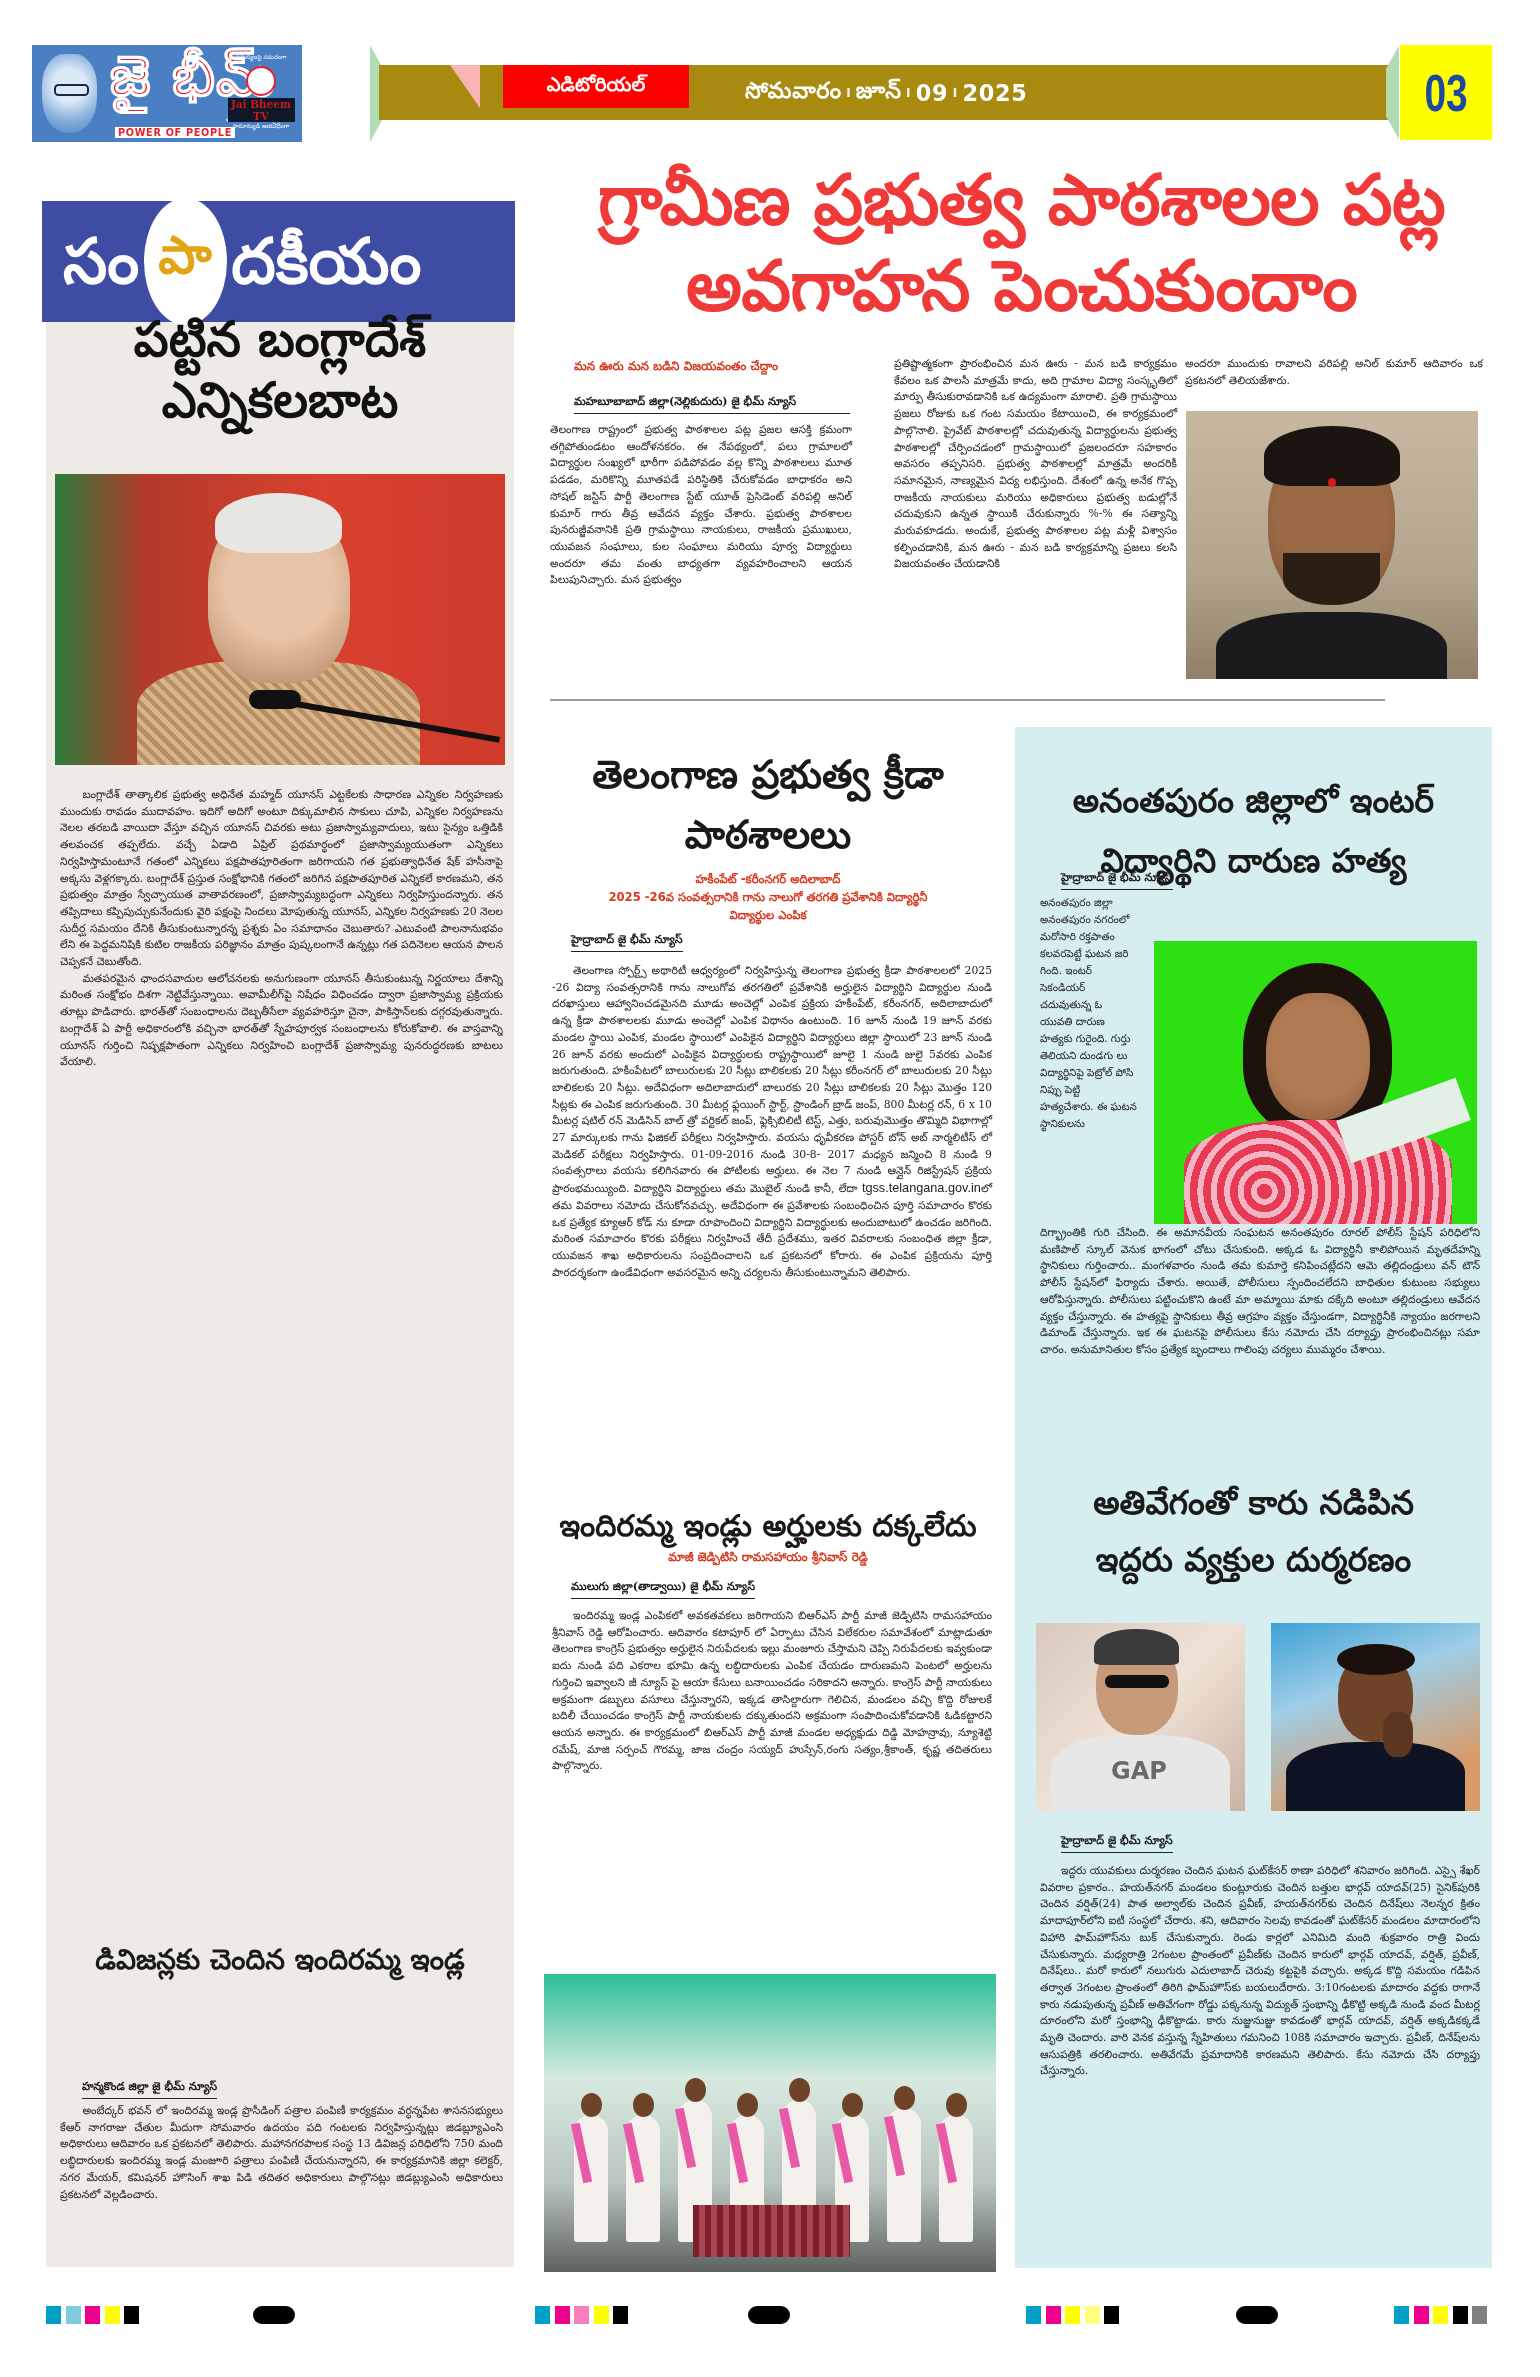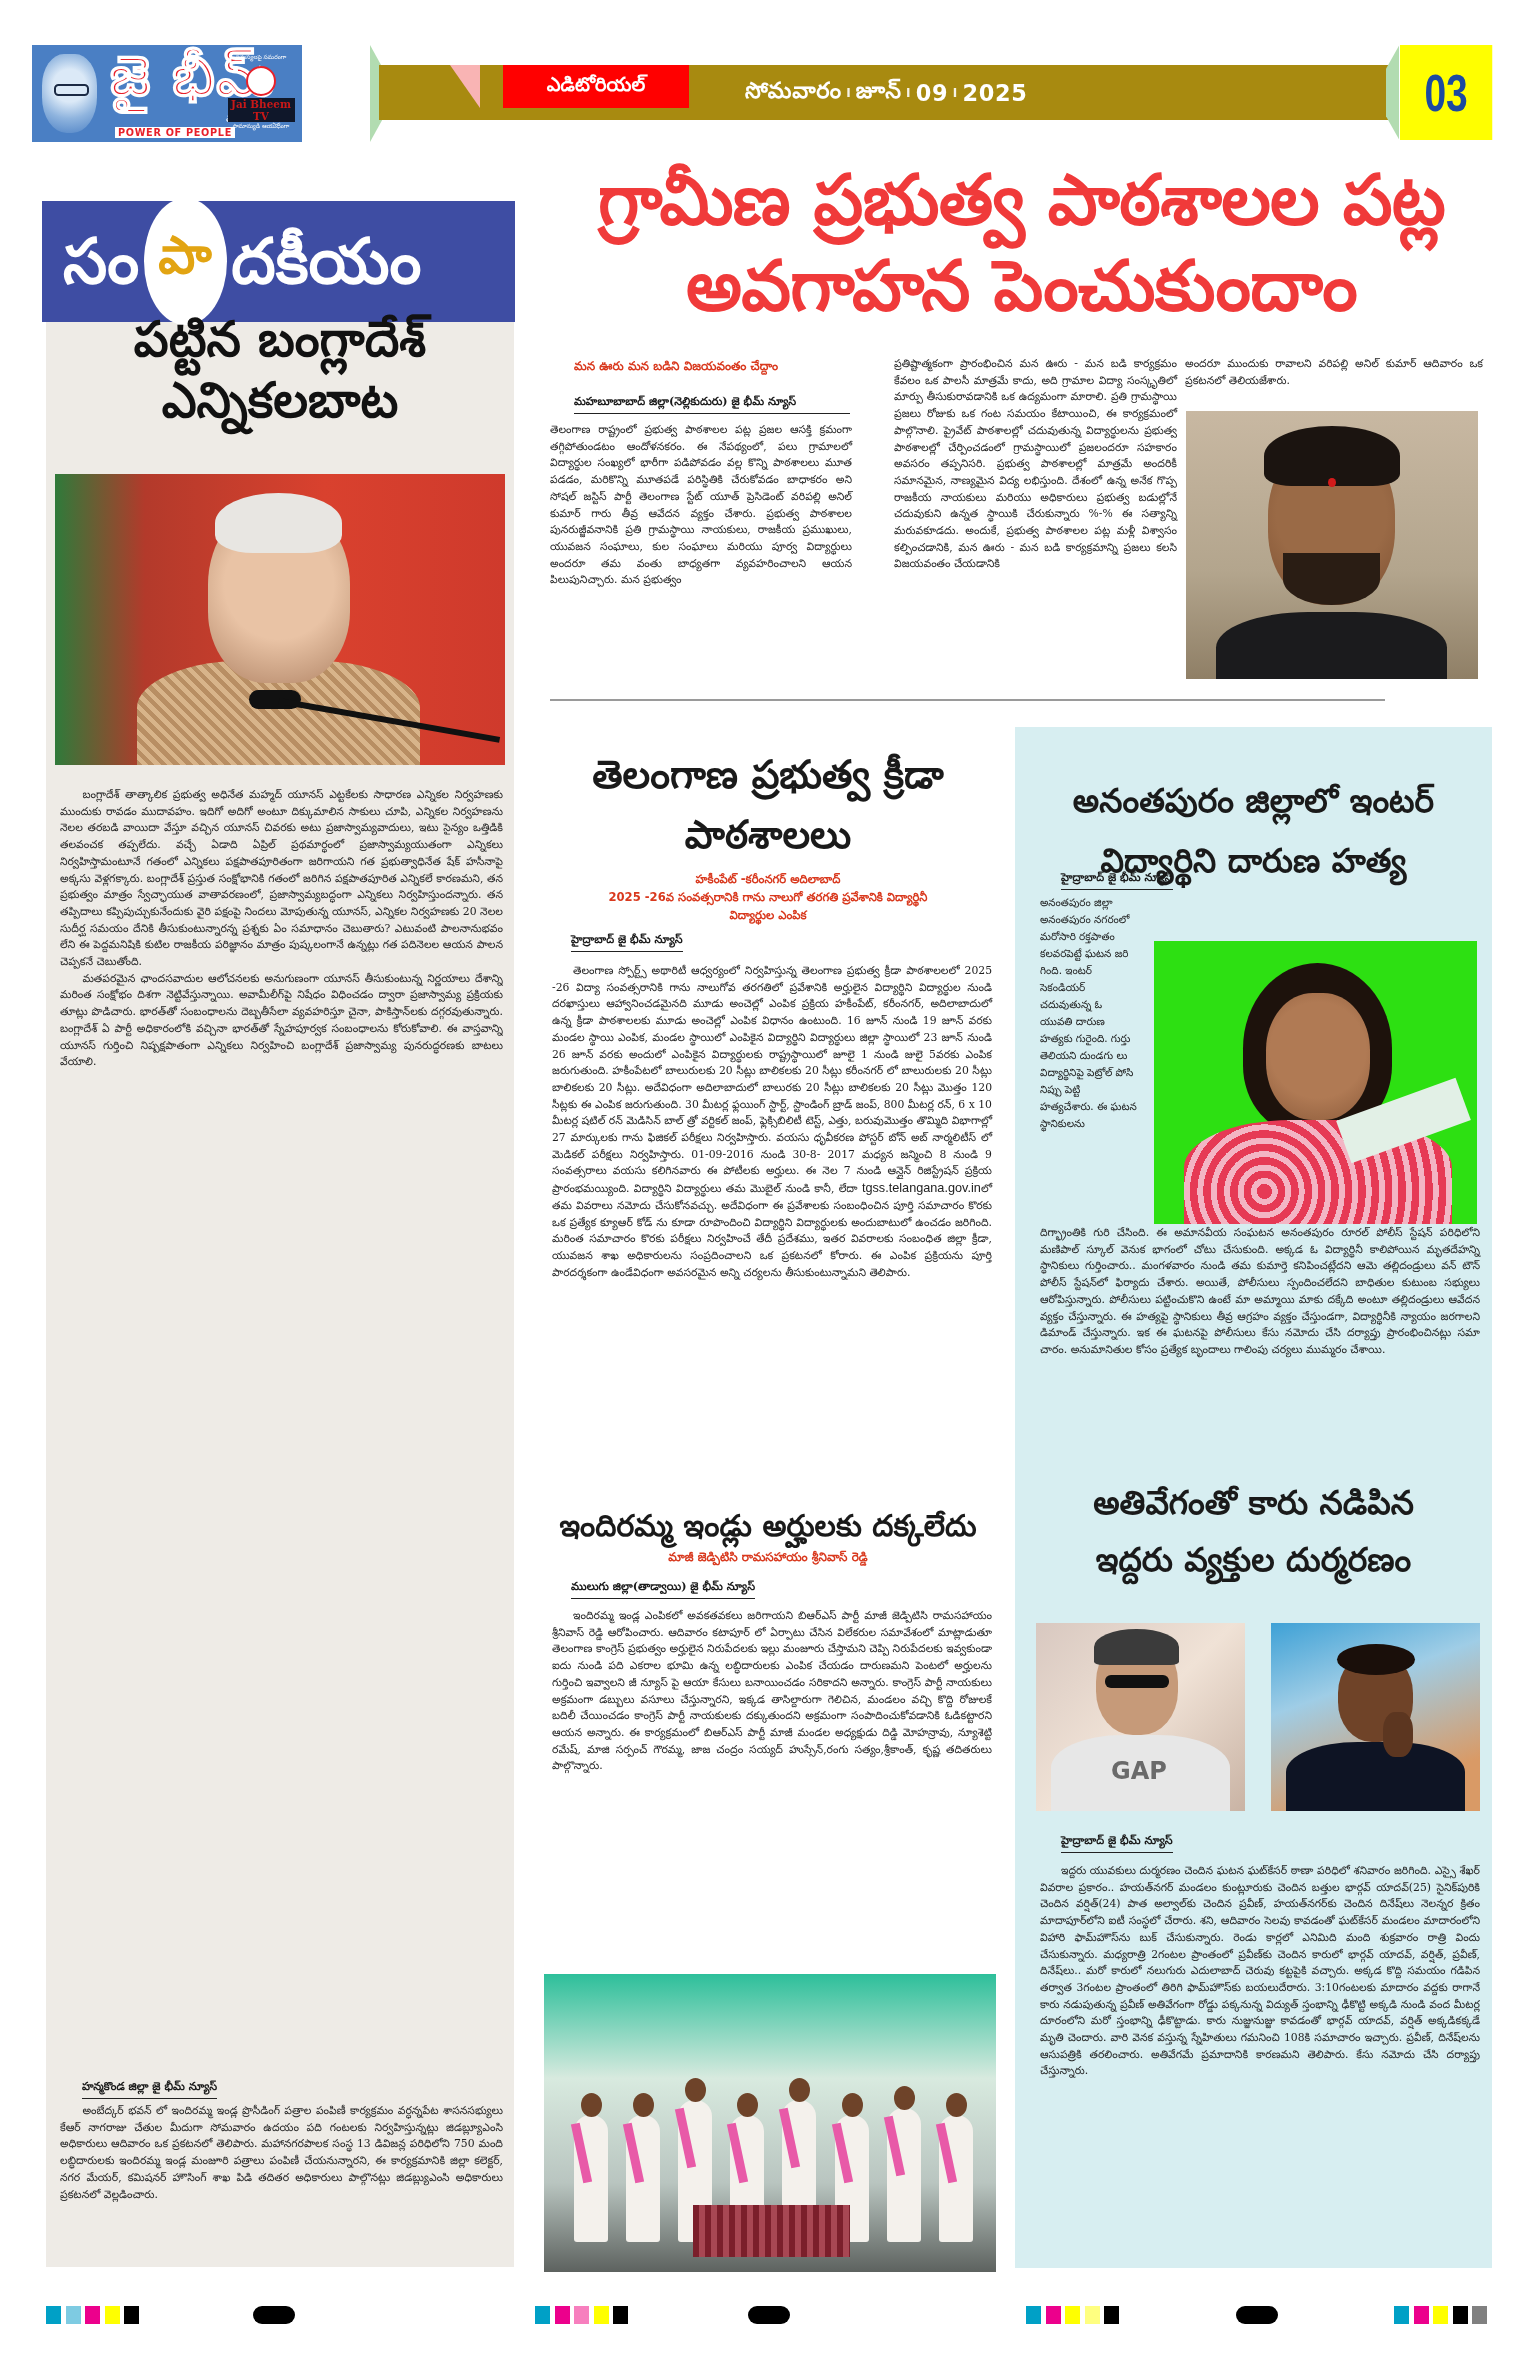--- a/index.html
+++ b/index.html
@@ -173,20 +173,21 @@
   <div class="hair"></div>
   <div class="mic2"></div>
   <div class="mic"></div>
 </div>
 <div class="edit-body body-text">
   <p>బంగ్లాదేశ్ తాత్కాలిక ప్రభుత్వ అధినేత మహ్మద్ యూనస్ ఎట్టకేలకు సాధారణ ఎన్నికల నిర్వహణకు ముందుకు రావడం ముదావహం. ఇదిగో అదిగో అంటూ దిక్కుమాలిన సాకులు చూపి, ఎన్నికల నిర్వహణను నెలల తరబడి వాయిదా వేస్తూ వచ్చిన యూనస్ చివరకు అటు ప్రజాస్వామ్యవాదులు, ఇటు సైన్యం ఒత్తిడికి తలవంచక తప్పలేదు. వచ్చే ఏడాది ఏప్రిల్ ప్రథమార్థంలో ప్రజాస్వామ్యయుతంగా ఎన్నికలు నిర్వహిస్తామంటూనే గతంలో ఎన్నికలు పక్షపాతపూరితంగా జరిగాయని గత ప్రభుత్వాధినేత షేక్ హసీనాపై అక్కసు వెళ్లగక్కారు. బంగ్లాదేశ్ ప్రస్తుత సంక్షోభానికి గతంలో జరిగిన పక్షపాతపూరిత ఎన్నికలే కారణమని, తన ప్రభుత్వం మాత్రం స్వేచ్ఛాయుత వాతావరణంలో, ప్రజాస్వామ్యబద్ధంగా ఎన్నికలు నిర్వహిస్తుందన్నారు. తన తప్పిదాలు కప్పిపుచ్చుకునేందుకు వైరి పక్షంపై నిందలు మోపుతున్న యూనస్, ఎన్నికల నిర్వహణకు 20 నెలల సుదీర్ఘ సమయం దేనికి తీసుకుంటున్నారన్న ప్రశ్నకు ఏం సమాధానం చెబుతారు? ఎటువంటి పాలనానుభవం లేని ఈ పెద్దమనిషికి కుటిల రాజకీయ పరిజ్ఞానం మాత్రం పుష్కలంగానే ఉన్నట్లు గత పదినెలల ఆయన పాలన చెప్పకనే చెబుతోంది.</p>
   <p>మతపరమైన ఛాందసవాదుల ఆలోచనలకు అనుగుణంగా యూనస్ తీసుకుంటున్న నిర్ణయాలు దేశాన్ని మరింత సంక్షోభం దిశగా నెట్టివేస్తున్నాయి. అవామీలీగ్‌పై నిషేధం విధించడం ద్వారా ప్రజాస్వామ్య ప్రక్రియకు తూట్లు పొడిచారు. భారత్‌తో సంబంధాలను దెబ్బతీసేలా వ్యవహరిస్తూ చైనా, పాకిస్తాన్‌లకు దగ్గరవుతున్నారు. బంగ్లాదేశ్ ఏ పార్టీ అధికారంలోకి వచ్చినా భారత్‌తో స్నేహపూర్వక సంబంధాలను కోరుకోవాలి. ఈ వాస్తవాన్ని యూనస్ గుర్తించి నిష్పక్షపాతంగా ఎన్నికలు నిర్వహించి బంగ్లాదేశ్ ప్రజాస్వామ్య పునరుద్ధరణకు బాటలు వేయాలి.</p>
 </div>
 
 <div class="vard-title">
+  <div>డివిజన్లకు చెందిన ఇందిరమ్మ ఇండ్ల</div>
 </div>
 <div class="vard-dateline dateline">హన్మకొండ జిల్లా జై భీమ్ న్యూస్</div>
 <div class="vard-body body-text">
   <p>అంబేద్కర్ భవన్ లో ఇందిరమ్మ ఇండ్ల ప్రొసీడింగ్ పత్రాల పంపిణీ కార్యక్రమం వర్ధన్నపేట శాసనసభ్యులు కేఆర్ నాగరాజు చేతుల మీదుగా సోమవారం ఉదయం పది గంటలకు నిర్వహిస్తున్నట్లు జిడబ్ల్యూఎంసి అధికారులు ఆదివారం ఒక ప్రకటనలో తెలిపారు. మహానగరపాలక సంస్థ 13 డివిజన్ల పరిధిలోని 750 మంది లబ్ధిదారులకు ఇందిరమ్మ ఇండ్ల మంజూరి పత్రాలు పంపిణీ చేయనున్నారని, ఈ కార్యక్రమానికి జిల్లా కలెక్టర్, నగర మేయర్, కమిషనర్ హౌసింగ్ శాఖ పిడి తదితర అధికారులు పాల్గొనట్లు జిడబ్ల్యుఎంసి అధికారులు ప్రకటనలో వెల్లడించారు.</p>
 </div>
 
 <div class="lead-title">
   <div>గ్రామీణ ప్రభుత్వ పాఠశాలల పట్ల</div>
   <div>అవగాహన పెంచుకుందాం</div>
 </div>

